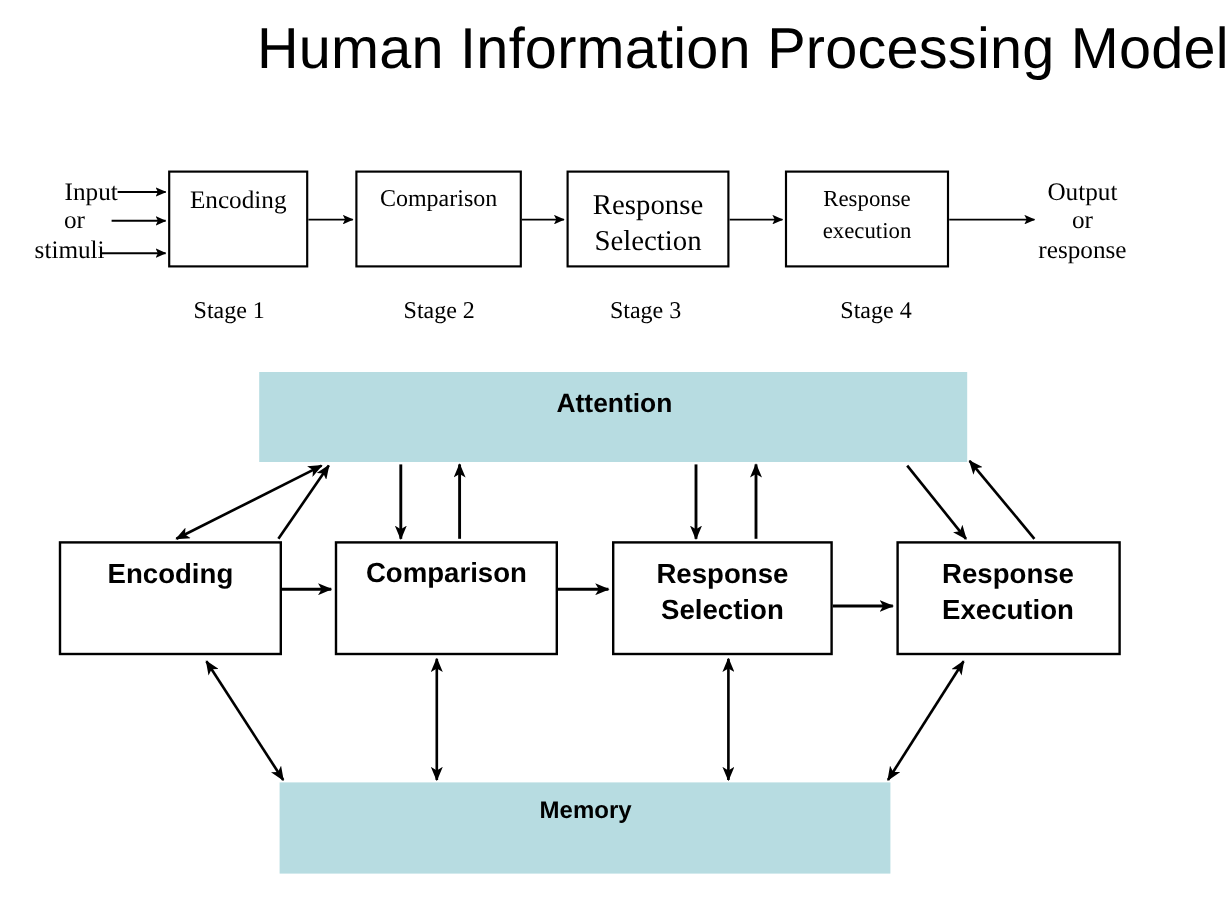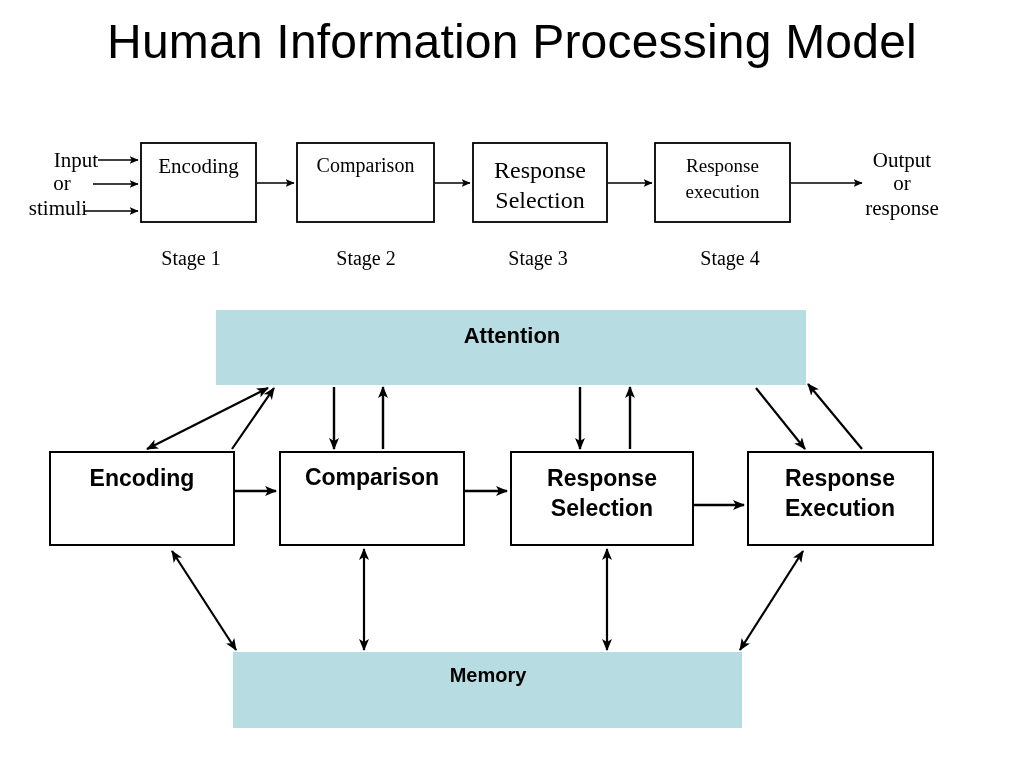--- a/index.html
+++ b/index.html
@@ -12,21 +12,21 @@
     height: 768px;
     position: relative;
     overflow: hidden;
     font-family: "Liberation Sans", sans-serif;
   }
   #slide-title {
     position: absolute;
     left: 0;
     top: 14px;
     width: 1024px;
-    text-align: center;
+    text-align: right;
     font-family: "Liberation Sans", sans-serif;
     font-size: 48px;
     font-weight: 300;
     letter-spacing: 0.2px;
     color: #000000;
     white-space: nowrap;
   }
   #diagram {
     position: absolute;
     left: 0;

